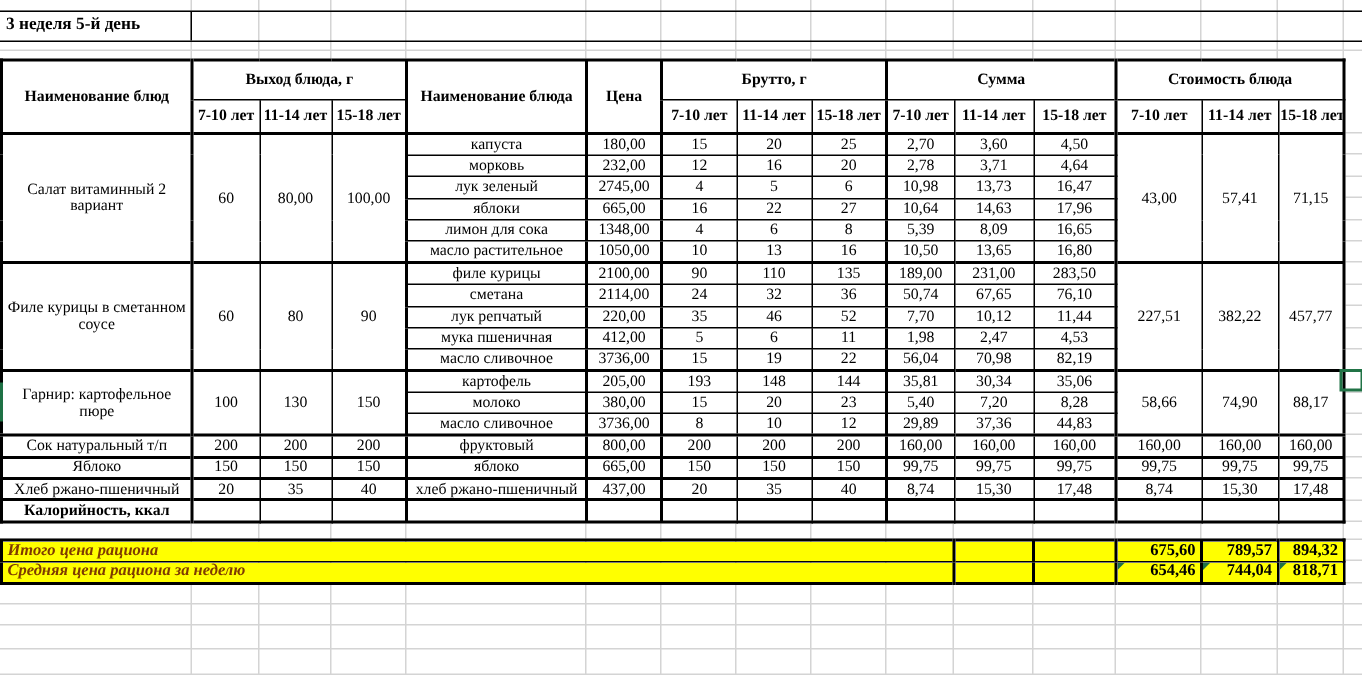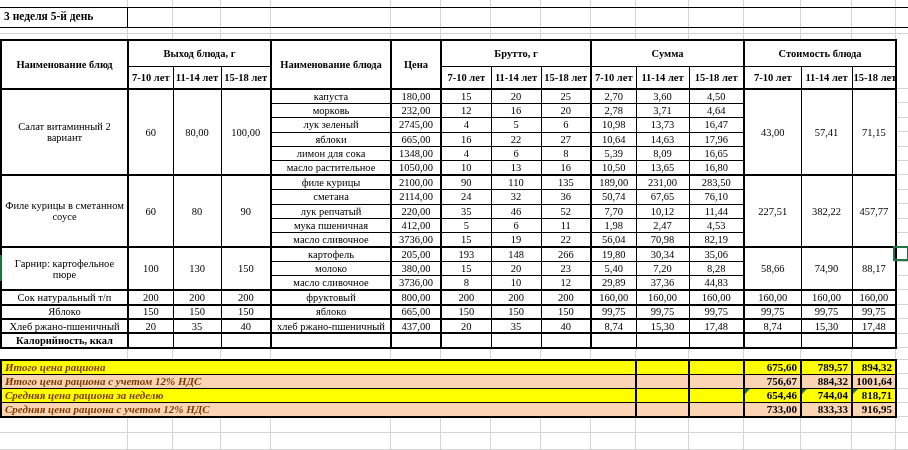--- a/index.html
+++ b/index.html
@@ -274,22 +274,22 @@
 
     <tr class="sep">
       <td class="dish" rowspan="3">Гарнир: картофельное пюре</td>
       <td class="out bl2" rowspan="3">100</td>
       <td class="out" rowspan="3">130</td>
       <td class="out" rowspan="3">150</td>
       <td class="ing bl2">картофель</td>
       <td class="num bl2">205,00</td>
       <td class="num bl2">193</td>
       <td class="num">148</td>
-      <td class="num">266</td>
-      <td class="num bl2">19,80</td>
+      <td class="num">144</td>
+      <td class="num bl2">35,81</td>
       <td class="num">30,34</td>
       <td class="num">35,06</td>
       <td class="cost bl2" rowspan="3">58,66</td>
       <td class="cost" rowspan="3">74,90</td>
       <td class="cost" rowspan="3">88,17</td>
     </tr>
     <tr>
       <td class="ing bl2">молоко</td>
       <td class="num bl2">380,00</td>
       <td class="num bl2">15</td>
@@ -395,42 +395,26 @@
     </colgroup>
     <tbody>
         <tr class="row-yellow">
       <td class="slabel">Итого цена рациона</td>
       <td></td>
       <td></td>
       <td class="sval">675,60</td>
       <td class="sval">789,57</td>
       <td class="sval">894,32</td>
     </tr>
-    <tr class="row-peach">
-      <td class="slabel">Итого цена рациона с учетом 12% НДС</td>
-      <td></td>
-      <td></td>
-      <td class="sval">756,67</td>
-      <td class="sval">884,32</td>
-      <td class="sval">1001,64</td>
-    </tr>
     <tr class="row-yellow">
       <td class="slabel">Средняя цена рациона за неделю</td>
       <td></td>
       <td></td>
       <td class="sval"><span class="flag"></span><span>654,46</span></td>
       <td class="sval"><span class="flag"></span><span>744,04</span></td>
       <td class="sval"><span class="flag"></span><span>818,71</span></td>
     </tr>
-    <tr class="row-peach">
-      <td class="slabel">Средняя цена рациона с учетом 12% НДС</td>
-      <td></td>
-      <td></td>
-      <td class="sval">733,00</td>
-      <td class="sval">833,33</td>
-      <td class="sval">916,95</td>
-    </tr>
   </tbody>
     </table>
 
   <div class="sel-bar"></div>
   <div class="sel-cell"></div>
 </div>
 
 </body></html>

